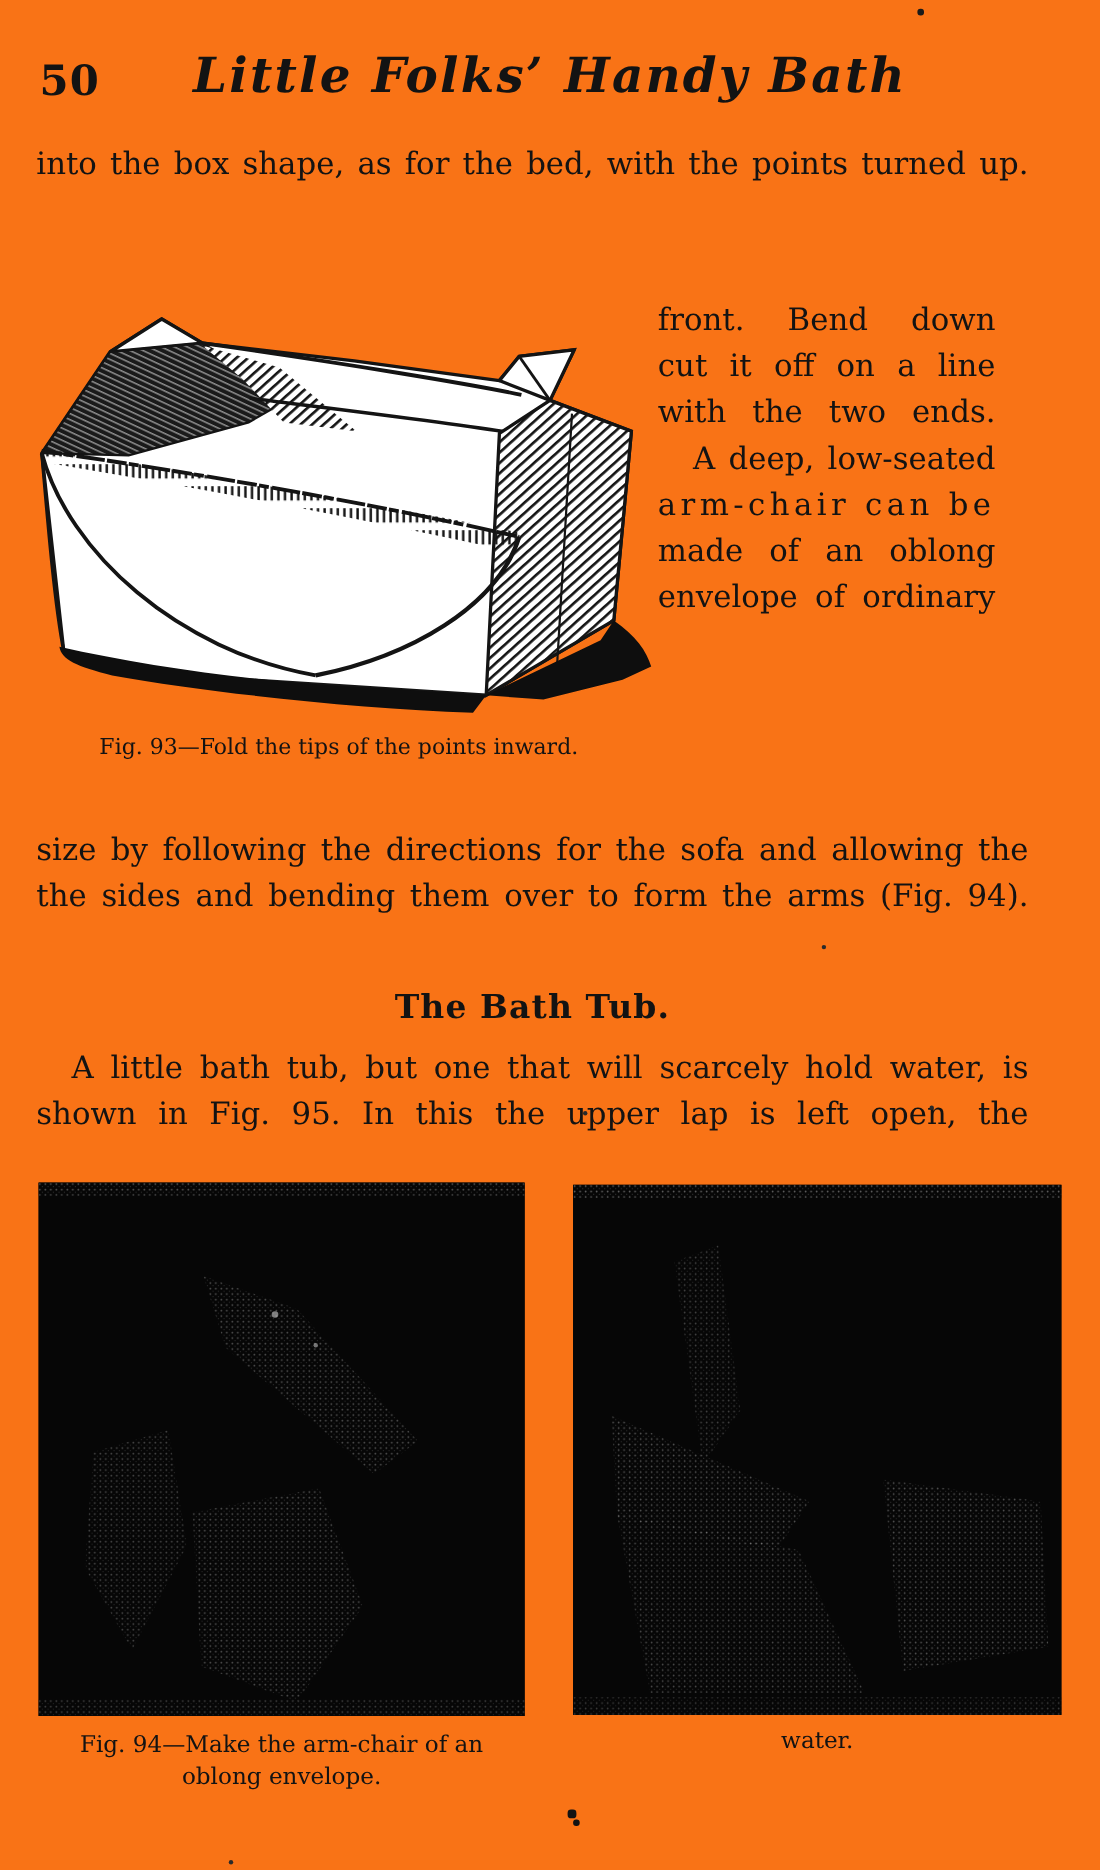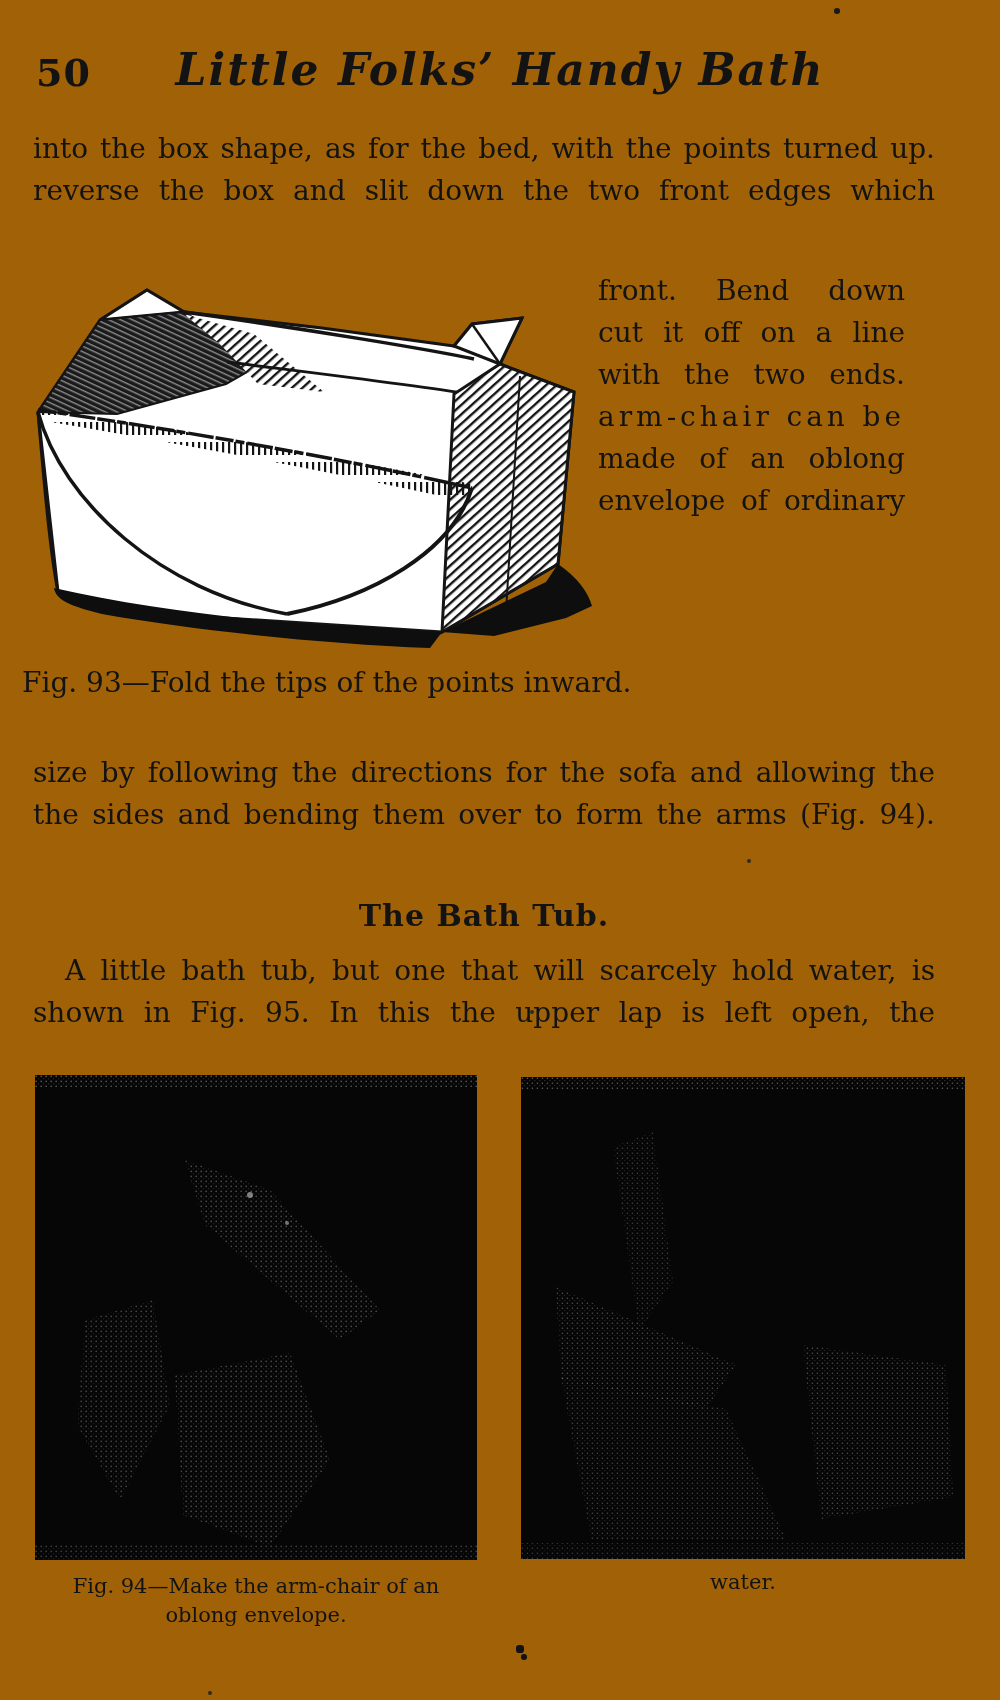--- a/index.html
+++ b/index.html
@@ -1,17 +1,17 @@
 <!DOCTYPE html>
 <html><head>
 <meta charset="utf-8">
 <style>
   html,body{margin:0;padding:0;background:#ffffff;}
   .page{
-    position:relative;width:1000px;height:1700px;background:#a16207;
+    position:relative;width:1000px;height:1700px;background:#f97316;
     font-family:"DejaVu Serif","Liberation Serif",serif;color:#131313;overflow:hidden;
   }
   .pagenum{position:absolute;left:36px;top:50px;font-size:38px;font-weight:bold;letter-spacing:1px;}
   .running-title{
     position:absolute;left:60px;top:44px;width:880px;text-align:center;
     font-size:44px;font-style:italic;font-weight:bold;letter-spacing:2px;
   }
   .para{position:absolute;left:33px;width:902px;}
   .ln{
     height:42px;line-height:42px;font-size:28px;
@@ -23,21 +23,21 @@
   .spread{letter-spacing:4px;}
   .sechead{
     font-size:30px;font-weight:bold;text-align:center;text-align-last:center;
     letter-spacing:1px;white-space:nowrap;
   }
   .rcol .sechead{margin-top:28px;margin-bottom:18px;height:38px;line-height:38px;}
   .bath-head{position:absolute;left:33px;top:896px;width:902px;height:40px;line-height:40px;}
   .fig93{position:absolute;left:22px;top:262px;width:572px;height:400px;}
   .cap93{
     position:absolute;left:22px;top:666px;width:572px;text-align:right;text-align-last:center;
-    font-size:28px;white-space:nowrap;
+    font-size:20px;white-space:nowrap;
   }
   .photo{position:absolute;background:#060606;}
   .photo94{left:35px;top:1075px;width:442px;height:485px;}
   .photo95{left:521px;top:1077px;width:444px;height:482px;}
   .photocap{position:absolute;text-align:center;text-align-last:center;font-size:21px;line-height:29px;font-weight:500;}
   .cap94{left:35px;top:1572px;width:442px;}
   .cap95{left:521px;top:1568px;width:444px;}
   .specks{position:absolute;left:0;top:0;width:2px;height:2px;background:transparent;border-radius:50%;
     box-shadow:
       836px 10px 0 2px #1a1a1a,
@@ -53,21 +53,20 @@
 </head>
 <body>
 
 <div class="page">
 
   <div class="pagenum">50</div>
   <div class="running-title">Little Folks’ Handy Bath</div>
 
   <div class="para" style="top:128px">
     <div class="ln">into the box shape, as for the bed, with the points turned up.</div>
-    <div class="ln">reverse the box and slit down the two front edges which</div>
   </div>
 
   <div class="fig93">
     <svg width="572" height="400" viewBox="0 0 572 400">
       <defs>
         <pattern id="h1" width="7" height="7" patternUnits="userSpaceOnUse" patternTransform="rotate(48)">
           <rect width="7" height="7" fill="#ffffff"></rect>
             <rect width="2.4" height="7" fill="#141414"></rect>
         </pattern>
         <pattern id="h2" width="5" height="5" patternUnits="userSpaceOnUse" patternTransform="rotate(115)">
@@ -104,20 +103,21 @@
       <path d="M32,326 C120,346 230,360 330,364 L420,370 L408,386 C300,382 170,368 80,352 C48,344 34,338 32,326 Z" fill="#0e0e0e"></path>
       <path d="M536,302 C556,316 566,330 570,344 L544,356 L472,374 L420,370 L524,320 Z" fill="#0e0e0e"></path>
     </svg>
   </div>
   <div class="cap93">Fig. 93—Fold the tips of the points inward.</div>
 
   <div class="rcol">
     <div class="ln">front.  Bend down</div>
     <div class="ln">cut it off on a line</div>
     <div class="ln">with the two ends.</div>
+    <div class="ln indent">A deep, low-seated</div>
     <div class="ln spread">arm-chair can be</div>
     <div class="ln">made of an oblong</div>
     <div class="ln">envelope of ordinary</div>
   </div>
 
   <div class="para" style="top:752px">
     <div class="ln">size by following the directions for the sofa and allowing the</div>
     <div class="ln">the sides and bending them over to form the arms (Fig. 94).</div>
   </div>
 

